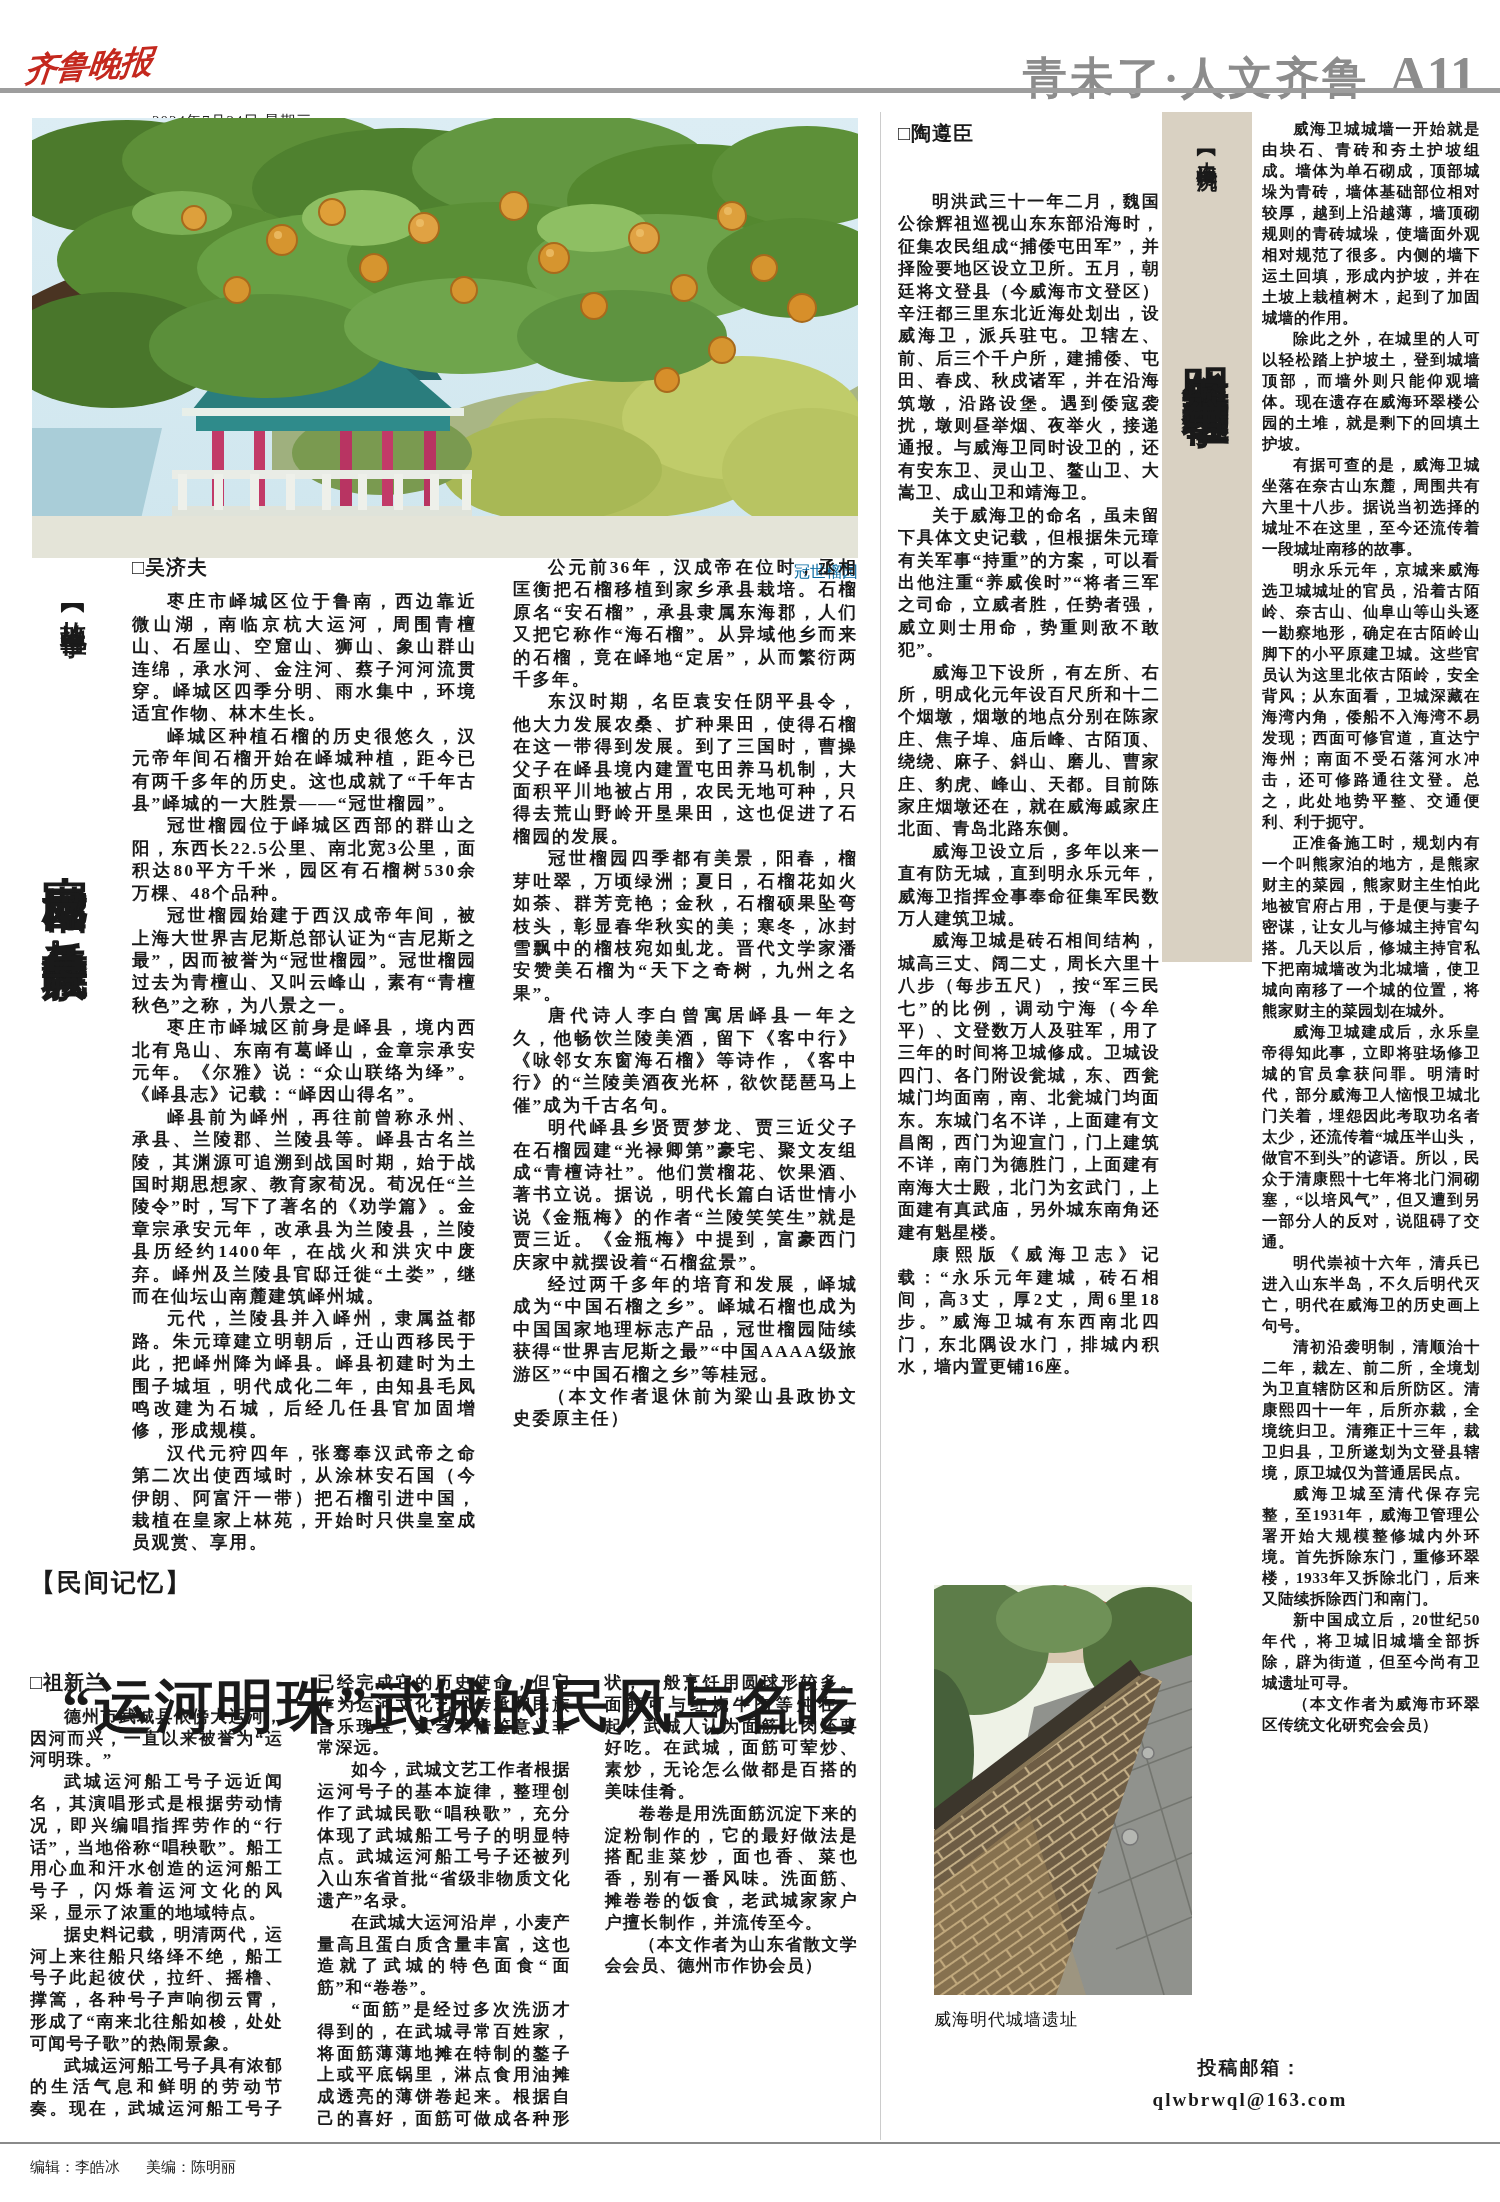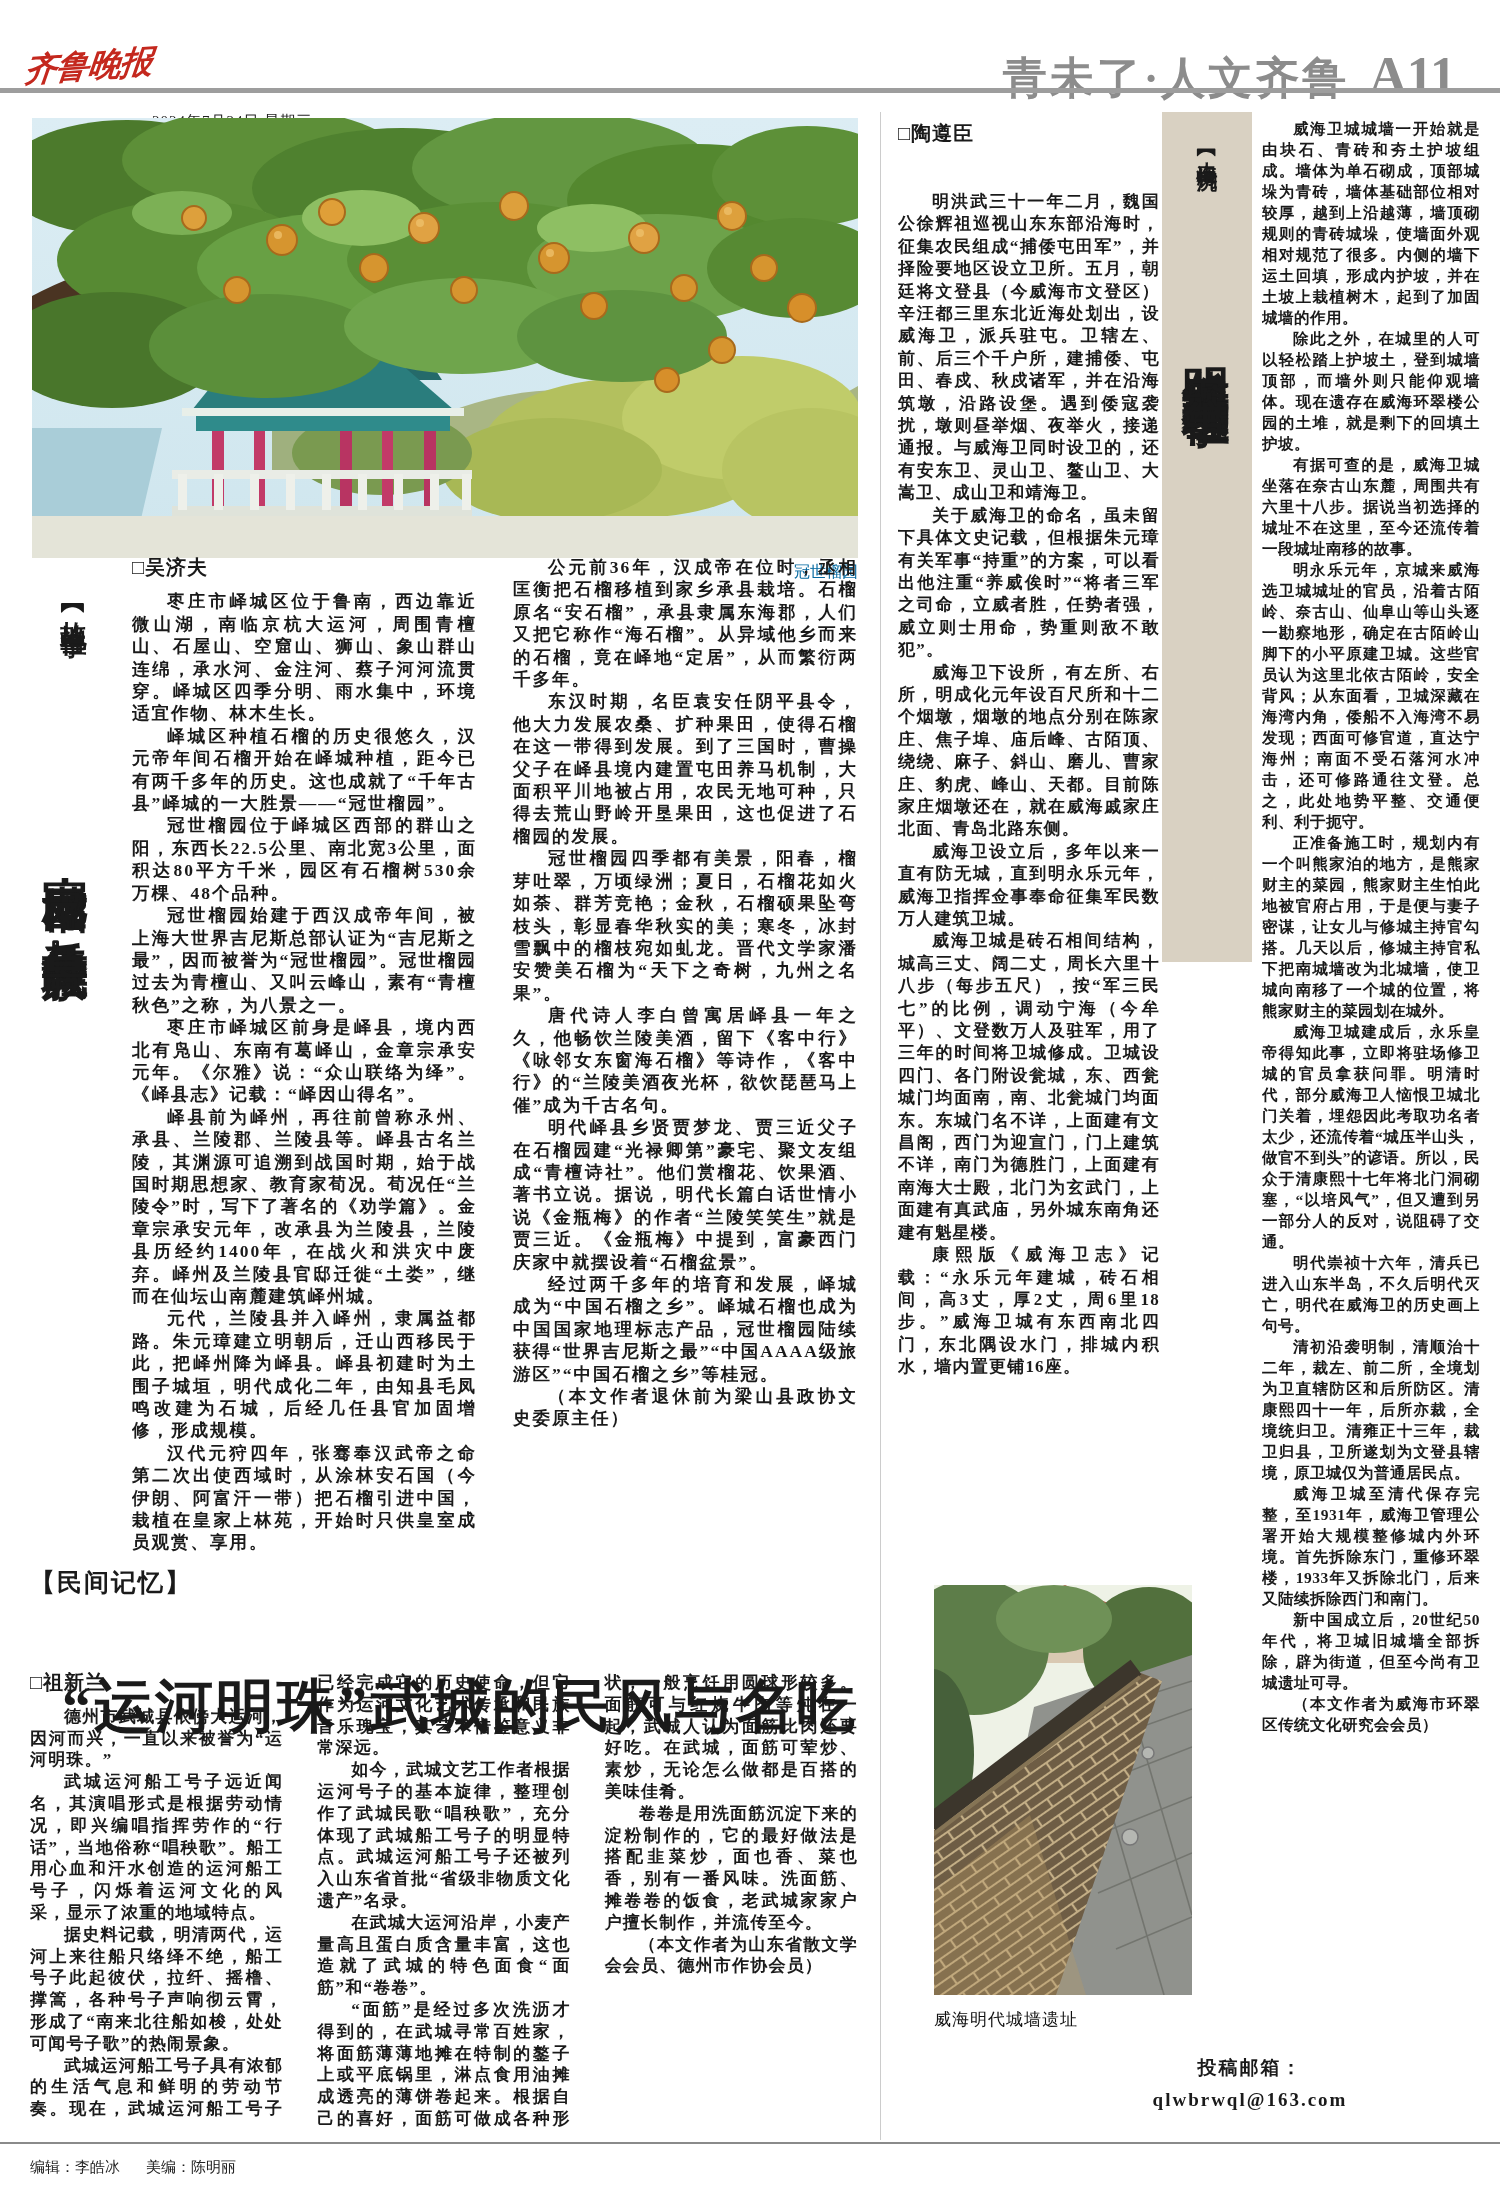--- a/index.html
+++ b/index.html
@@ -2,21 +2,21 @@
 <html><head>
 <meta charset="utf-8">
 <style>
   html,body{margin:0;padding:0;background:#e9e9e9;}
   #page{position:relative;width:1500px;height:2202px;background:#ffffff;margin:0 auto;
         font-family:"Liberation Serif","DejaVu Serif",serif;color:#1a1a1a;overflow:hidden;}
   
   .masthead{position:absolute;left:24px;top:44px;font-size:33px;font-weight:bold;color:#c4281e;
             transform:rotate(-4deg) skewX(-10deg);letter-spacing:-1px;font-style:italic;}
   .date{position:absolute;left:152px;top:88px;font-size:15px;color:#222;letter-spacing:1px;margin-top:24px;}
-  .hdr-right{position:absolute;right:44px;top:46px;display:flex;align-items:baseline;gap:20px;color:#8c8c8c;}
+  .hdr-right{position:absolute;right:24px;top:46px;display:flex;align-items:baseline;gap:20px;color:#8c8c8c;}
   .hdr-section{font-size:44px;font-weight:bold;letter-spacing:3px;}
   .hdr-page{font-size:52px;font-weight:bold;}
   .hdr-rule{position:absolute;left:0;top:88px;width:1500px;height:5px;background:#9d9d9d;}
   .v-divider{position:absolute;left:880px;top:112px;width:1px;height:2028px;background:#cccccc;}
   .footer-rule{position:absolute;left:0;top:2142px;width:1500px;height:2px;background:#8a8a8a;}
   .footer{position:absolute;left:30px;top:2158px;font-size:15px;color:#222;display:flex;gap:26px;}
   
   .photo1{position:absolute;left:32px;top:118px;width:826px;height:440px;overflow:hidden;}
   .photo1-cap{position:absolute;left:632px;top:562px;width:226px;text-align:right;font-size:16px;color:#0369a1;}
   .photo2{position:absolute;left:934px;top:1585px;width:258px;height:410px;overflow:hidden;}

